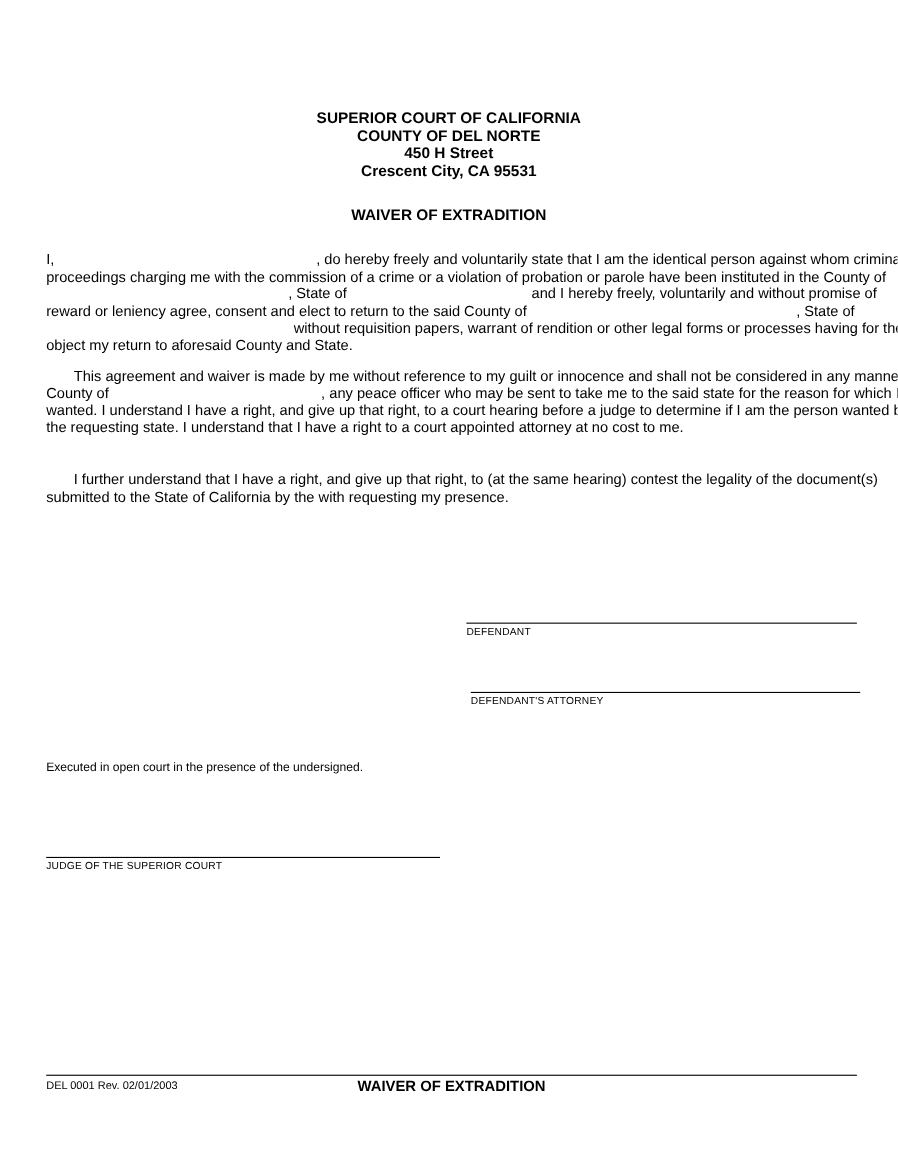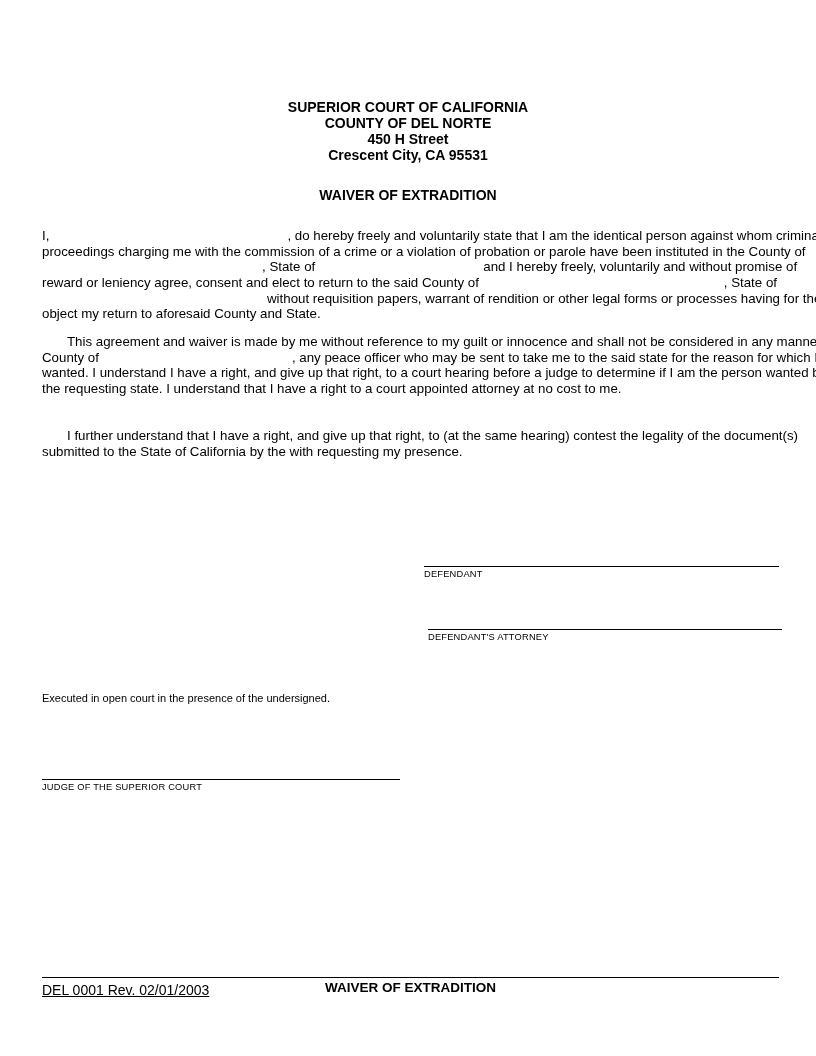--- a/index.html
+++ b/index.html
@@ -70,22 +70,21 @@
 
   
   .form-footer {
     position: absolute;
     top: 977px; left: 42px; width: 737px;
     border-top: 1px solid #000;
   }
   .footer-form-number {
     position: absolute;
     left: 0; top: 4px;
-    font-size: 14px;
-    text-decoration: underline;
+    font-size: 10px;
   }
   .footer-title {
     position: absolute;
     left: 0; top: 2px; width: 100%;
     text-align: center;
     font-weight: bold;
     font-size: 13.5px;
   }
 </style>
 </head>

